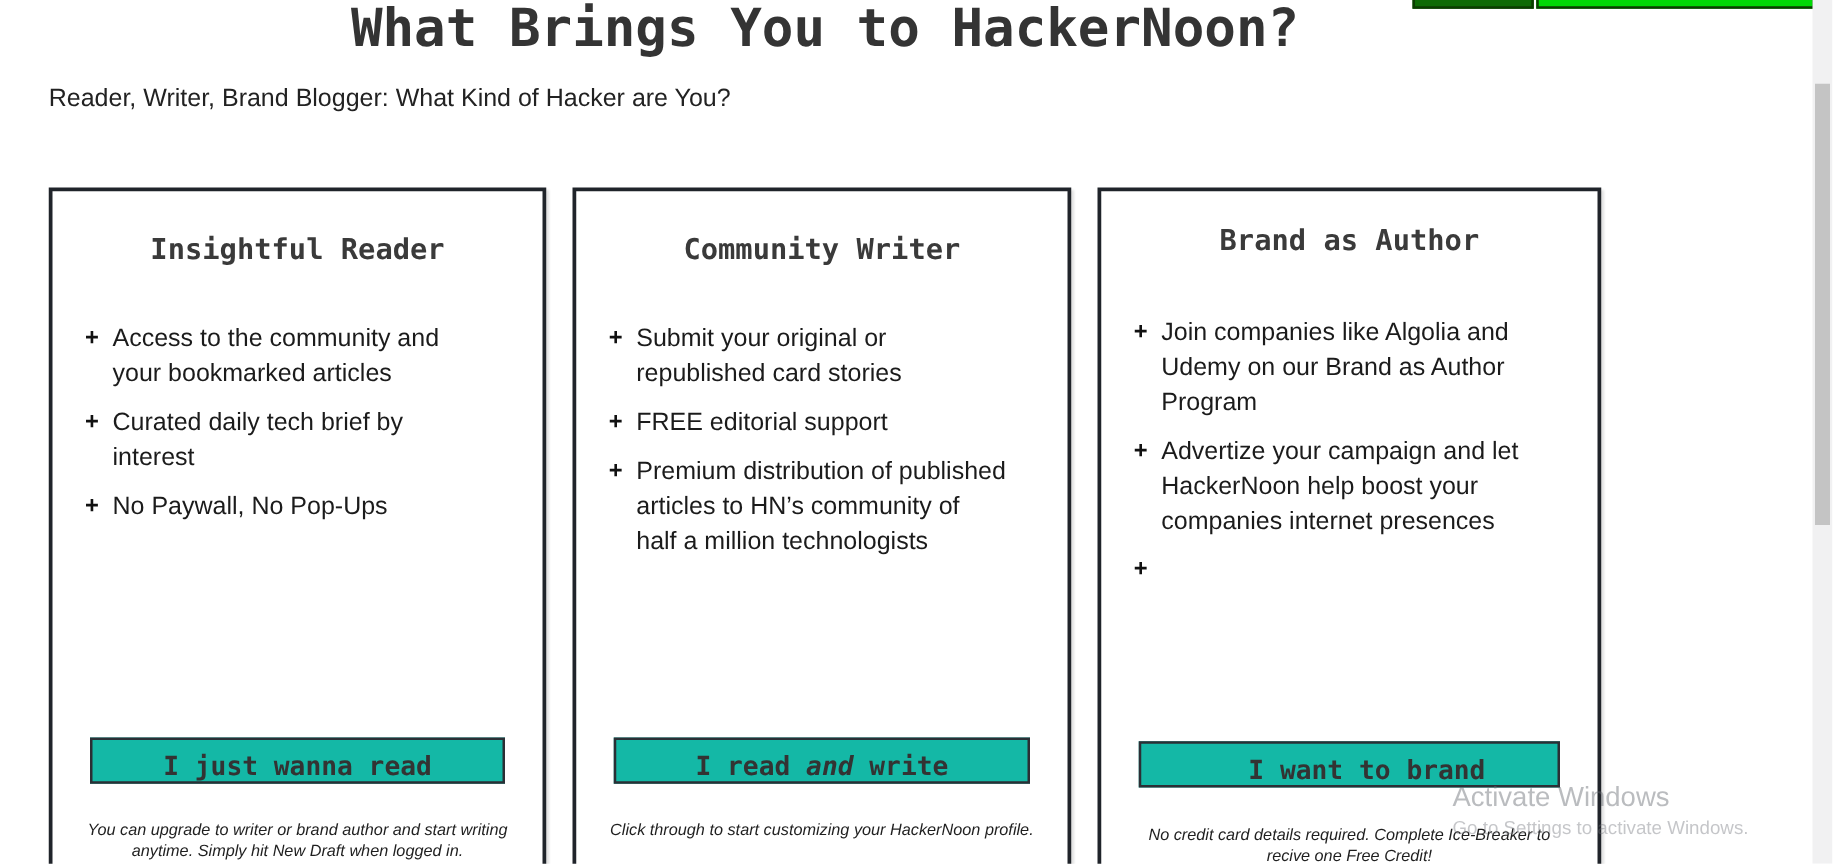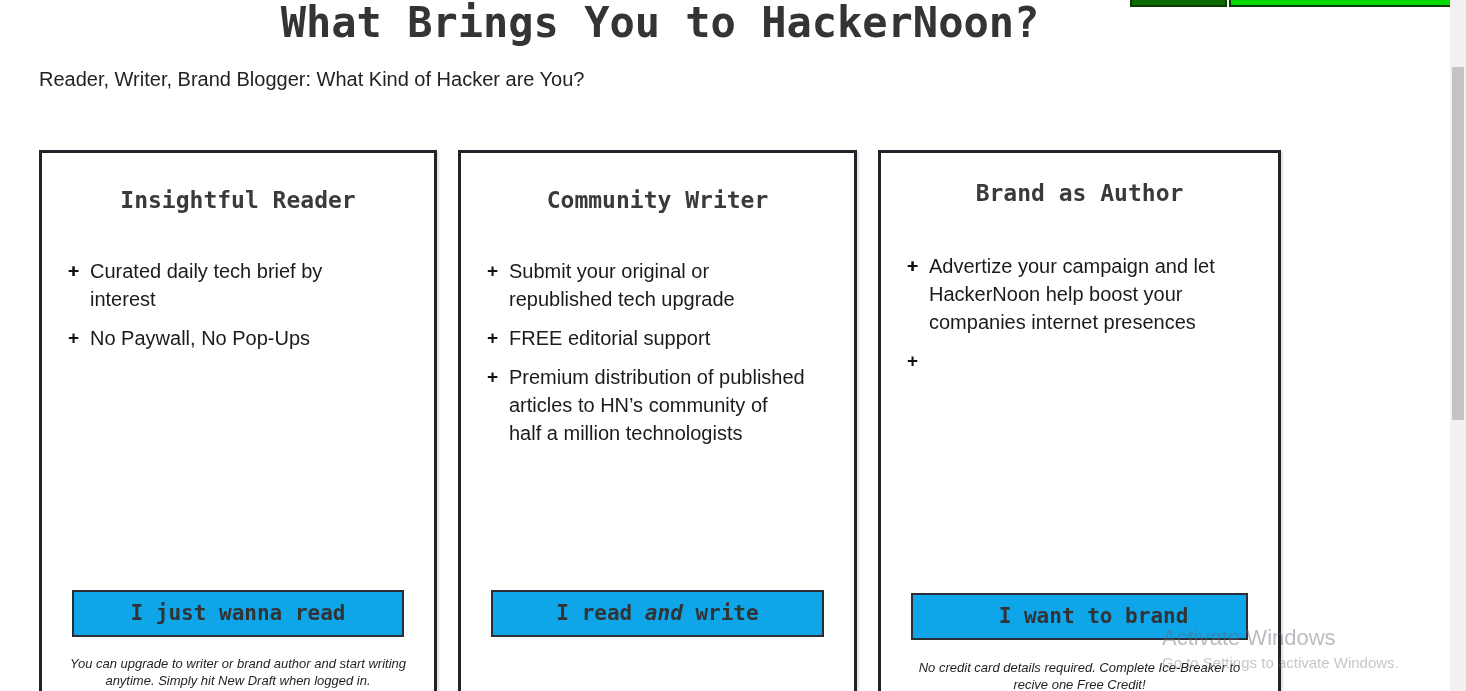--- a/index.html
+++ b/index.html
@@ -34,22 +34,22 @@
     font-size:23px; color:#3a3a3a; }
   .card--brand .card-title { margin-top:27px; }
 
   .bullets { margin-top:44px; list-style:none; }
   .card--brand .bullets { margin-top:46px; }
   .bullet { position:relative; padding-left:22px; margin-bottom:11px;
     font-size:20px; line-height:28px; color:#1b1b1b; }
   .bullet-text { display:inline-block; max-width:296px; }
   .plus { position:absolute; left:0; top:0; font-weight:700; font-size:19px; color:#111; }
 
-  .card-btn { position:absolute; top:437px; left:30px; right:30px; height:47px;
-    background:#0ea5e9; border:2px solid #2b2f35; cursor:pointer;
+  .card-btn { position:absolute; top:437px; left:30px; right:30px; height:37px;
+    background:#14b8a6; border:2px solid #2b2f35; cursor:pointer;
     font-family:"DejaVu Sans Mono", monospace; font-weight:700; font-size:21px;
     color:#333; text-align:center; line-height:43px; white-space:pre; }
   .card--brand .card-btn { top:440px;padding-left:28px; }
   .card-btn .it { font-style:italic; }
 
   .fine-print { position:absolute; top:502px; left:20px; right:20px; text-align:center;
     font-style:italic; font-size:13px; line-height:17px; color:#1f1f1f; }
   .card--brand .fine-print { top:506px; }
   .fine-print .fp-inner { display:inline-block; max-width:355px; }
 
@@ -68,20 +68,21 @@
   <h1 class="page-title">What Brings You to HackerNoon?</h1>
   <div class="page-subtitle">Reader, Writer, Brand Blogger: What Kind of Hacker are You?</div>
 
   <div class="cards">
 
     <div class="card card-1">
       <h2 class="card-title">Insightful Reader</h2>
       <ul class="bullets">
         <li class="bullet">
           <span class="plus">+</span>
+          <span class="bullet-text">Access to the community and your bookmarked articles</span>
         </li>
         <li class="bullet">
           <span class="plus">+</span>
           <span class="bullet-text">Curated daily tech brief by interest</span>
         </li>
         <li class="bullet">
           <span class="plus">+</span>
           <span class="bullet-text">No Paywall, No Pop-Ups</span>
         </li>
       </ul>
@@ -89,39 +90,43 @@
       <div class="fine-print">
         <span class="fp-inner">You can upgrade to writer or brand author and start writing anytime. Simply hit New Draft when logged in.</span>
       </div>
     </div>
 
     <div class="card card-2">
       <h2 class="card-title">Community Writer</h2>
       <ul class="bullets">
         <li class="bullet">
           <span class="plus">+</span>
-          <span class="bullet-text">Submit your original or republished tech upgrade</span>
+          <span class="bullet-text">Submit your original or republished card stories</span>
         </li>
         <li class="bullet">
           <span class="plus">+</span>
           <span class="bullet-text">FREE editorial support</span>
         </li>
         <li class="bullet">
           <span class="plus">+</span>
           <span class="bullet-text">Premium distribution of published articles to HN’s community of half a million technologists</span>
         </li>
       </ul>
       <button class="card-btn"><span>I read </span><span class="it">and</span><span> write</span></button>
+      <div class="fine-print">
+        <span class="fp-inner">Click through to start customizing your HackerNoon profile.</span>
+      </div>
     </div>
 
     <div class="card card-3 card--brand">
       <h2 class="card-title">Brand as Author</h2>
       <ul class="bullets">
         <li class="bullet">
           <span class="plus">+</span>
+          <span class="bullet-text">Join companies like Algolia and Udemy on our Brand as Author Program</span>
         </li>
         <li class="bullet">
           <span class="plus">+</span>
           <span class="bullet-text">Advertize your campaign and let HackerNoon help boost your companies internet presences</span>
         </li>
         <li class="bullet">
           <span class="plus">+</span>
         </li>
       </ul>
       <button class="card-btn">I want to brand</button>

